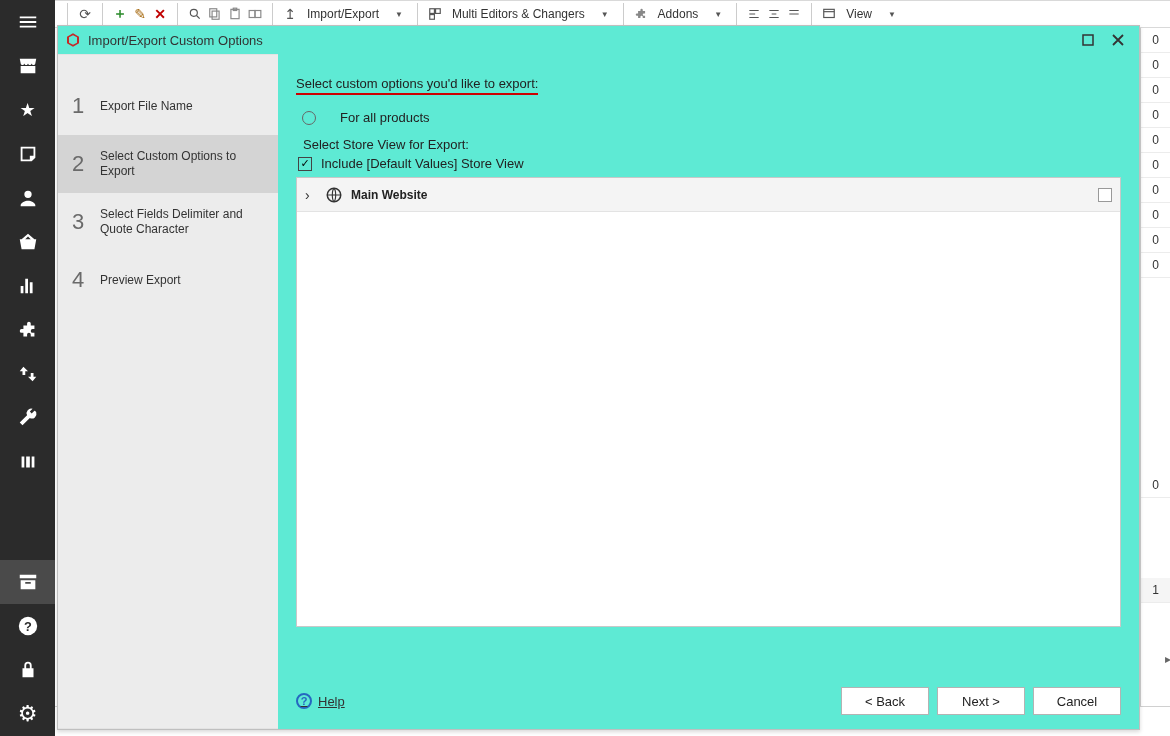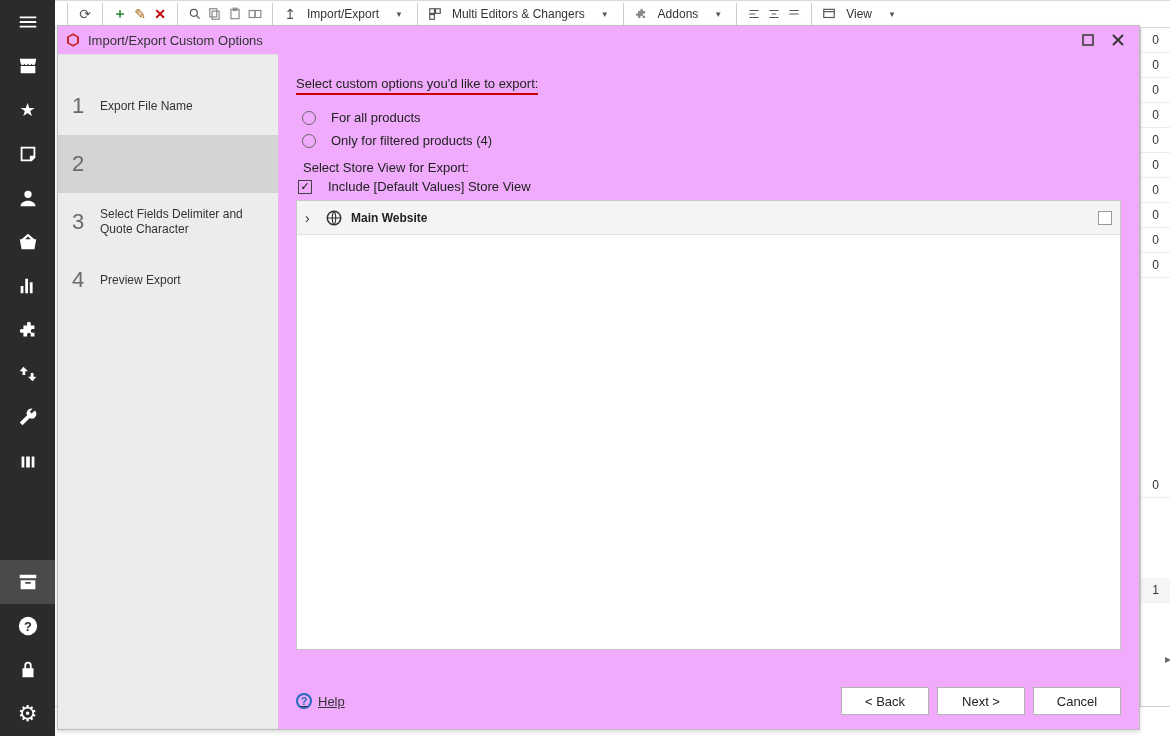--- a/index.html
+++ b/index.html
@@ -16,41 +16,41 @@
   .toolbar{position:absolute;left:0;top:0;right:0;height:28px;border-top:1px solid #d9d9d9;border-bottom:1px solid #d9d9d9;display:flex;align-items:center;padding:0 6px;gap:2px;color:#444;background:#fff;}
   .tb-sep{width:1px;height:22px;background:#ccc;margin:0 6px;}
   .tb-ic{width:18px;height:18px;display:flex;align-items:center;justify-content:center;color:#555;font-size:14px;}
   .tb-menu{display:flex;align-items:center;gap:16px;padding:0 6px;font-size:12px;color:#333;white-space:nowrap;}
   .tb-car{font-size:8px;color:#555;}
   
   .bg-col{position:absolute;top:28px;right:0;width:30px;bottom:30px;border-left:1px solid #d0d0d0;}
   .bg-row{height:25px;border-bottom:1px solid #ececec;display:flex;align-items:center;justify-content:center;font-size:12px;color:#333;}
   .bg-foot{position:absolute;right:0;left:0;bottom:0;height:30px;border-top:1px solid #d0d0d0;}
   
-  .dlg{position:absolute;left:2px;top:25px;right:30px;bottom:6px;background:#f0abfc;border:1px solid #bfbfbf;box-shadow:0 2px 4px rgba(0,0,0,0.15);}
+  .dlg{position:absolute;left:2px;top:25px;right:30px;bottom:6px;background:#5eead4;border:1px solid #bfbfbf;box-shadow:0 2px 4px rgba(0,0,0,0.15);}
   .dlg-title{height:28px;display:flex;align-items:center;padding:0 6px;}
   .dlg-title .ti-icon{width:18px;height:18px;margin-right:6px;display:flex;align-items:center;justify-content:center;}
   .dlg-title .ti-text{font-size:13px;color:#333;}
   .dlg-title .ti-spacer{flex:1;}
   .dlg-title .ti-btn{width:30px;height:20px;display:flex;align-items:center;justify-content:center;cursor:pointer;}
   .dlg-body{position:absolute;left:0;right:0;top:28px;bottom:0;display:flex;}
   .steps{width:220px;background:#ececec;padding-top:22px;padding-bottom:10px;border-top:1px solid #e3e3e3;border-bottom:1px solid #e3e3e3;}
   .step{display:flex;align-items:center;min-height:58px;padding:6px 10px 6px 14px;cursor:pointer;color:#333;}
   .step.active{background:#d4d4d4;}
   .step .num{font-size:22px;width:28px;color:#6a6a6a;text-align:left;flex:none;}
   .step .lab{font-size:12px;line-height:1.25;}
   .pane{flex:1;position:relative;padding:22px 18px 48px 18px;}
   .sect-title{font-size:13px;color:#222;display:inline-block;border-bottom:2px solid #cc0000;padding-bottom:2px;margin-bottom:12px;}
-  .radio-row{display:flex;align-items:center;gap:15px;margin:3px 0 8px 6px;cursor:pointer;}
+  .radio-row{display:flex;align-items:center;gap:24px;margin:3px 0 8px 6px;cursor:pointer;}
   .radio{width:14px;height:14px;border:1px solid #666;border-radius:50%;display:flex;align-items:center;justify-content:center;flex:none;}
   .radio.sel::after{content:"";width:6px;height:6px;background:#000;border-radius:50%;}
   .check{width:14px;height:14px;border:1px solid #444;display:flex;align-items:center;justify-content:center;flex:none;}
   .check.sel::after{content:"✓";font-size:11px;line-height:1;color:#000;}
   .subhead{font-size:13px;color:#222;margin:12px 0 4px 7px;}
-  .cb-row{display:flex;align-items:center;gap:16px;margin:0 0 6px 2px;}
+  .cb-row{display:flex;align-items:center;gap:9px;margin:0 0 6px 2px;}
   .tree{border:1px solid #c8c8c8;height:450px;background:#fff;}
   .tree-row{display:flex;align-items:center;height:34px;background:#f4f4f4;border-bottom:1px solid #e3e3e3;padding:0 8px;gap:8px;}
   .tree-row .chev{font-size:14px;color:#333;width:12px;}
   .tree-row .globe{width:18px;height:18px;}
   .tree-row .tname{font-weight:600;font-size:12px;flex:1;}
   .tree-row .tcheck{width:14px;height:14px;border:1px solid #999;background:#fff;}
   .help{position:absolute;left:18px;bottom:20px;display:flex;align-items:center;gap:6px;color:#333;font-size:13px;text-decoration:underline;cursor:pointer;}
   .help .qm{width:16px;height:16px;border:2px solid #2568c0;border-radius:50%;color:#2568c0;font-size:11px;display:flex;align-items:center;justify-content:center;text-decoration:none;font-weight:bold;}
   .btns{position:absolute;right:18px;bottom:14px;display:flex;gap:8px;}
   .btn{width:88px;height:28px;border:1px solid #b3b3b3;background:#fff;display:flex;align-items:center;justify-content:center;font-size:13px;cursor:pointer;}
@@ -270,41 +270,38 @@
 
     <div class="dlg-body">
 
       <div class="steps">
         <div class="step">
           <div class="num">1</div>
           <div class="lab">Export File Name</div>
         </div>
         <div class="step active">
           <div class="num">2</div>
+          <div class="lab">Select Custom Options to Export</div>
         </div>
         <div class="step">
           <div class="num">3</div>
           <div class="lab">Select Fields Delimiter and Quote Character</div>
         </div>
         <div class="step">
           <div class="num">4</div>
           <div class="lab">Preview Export</div>
         </div>
       </div>
 
       <div class="pane">
         <div class="sect-title">Select custom options you'd like to export:</div>
 
         <div class="radio-row">
           <div class="radio"></div>
           <div>For all products</div>
-        </div>
-        <div class="radio-row">
-          <div class="radio"></div>
-          <div>Only for filtered products (4)</div>
         </div>
 
         <div class="subhead">Select Store View for Export:</div>
         <div class="cb-row">
           <div class="check sel"></div>
           <div>Include [Default Values] Store View</div>
         </div>
 
         <div class="tree">
           <div class="tree-row">

